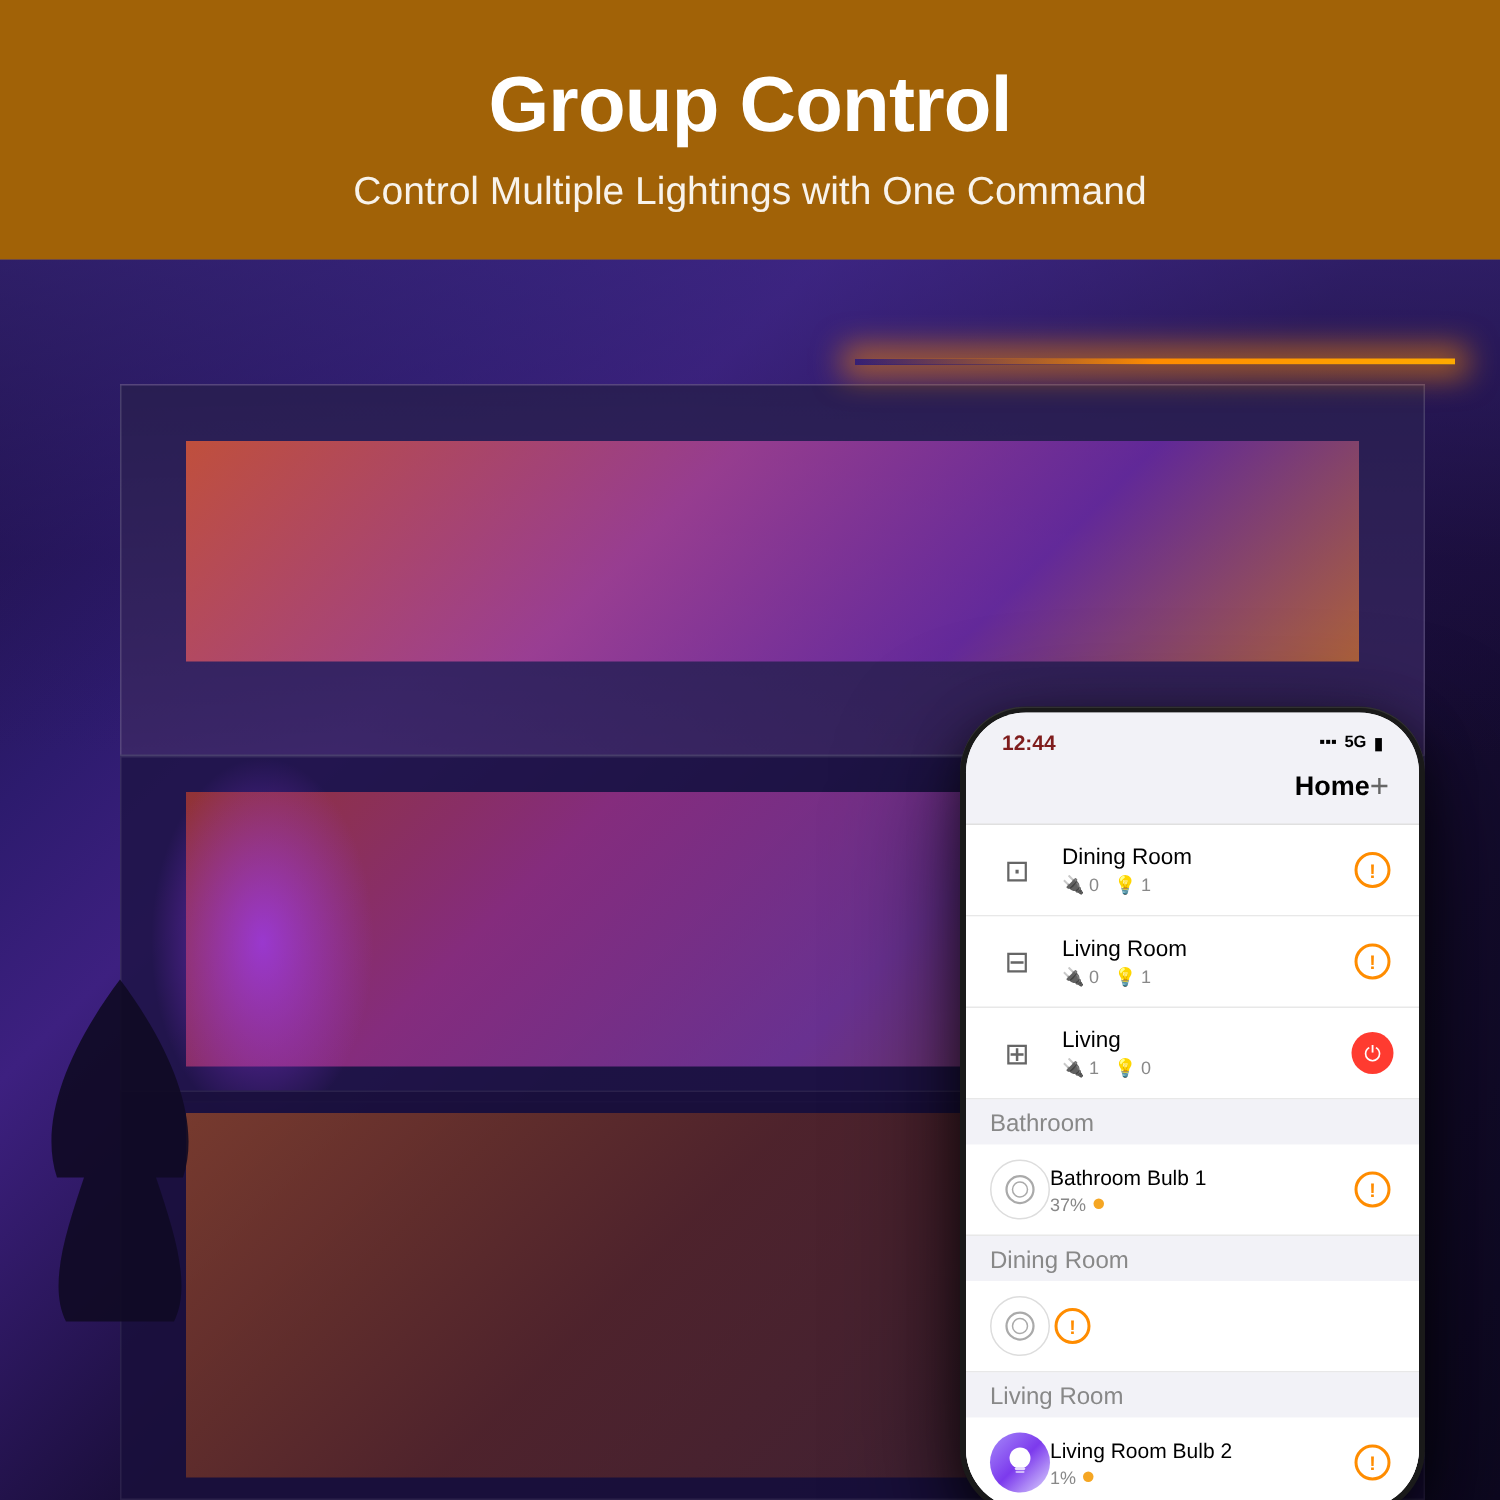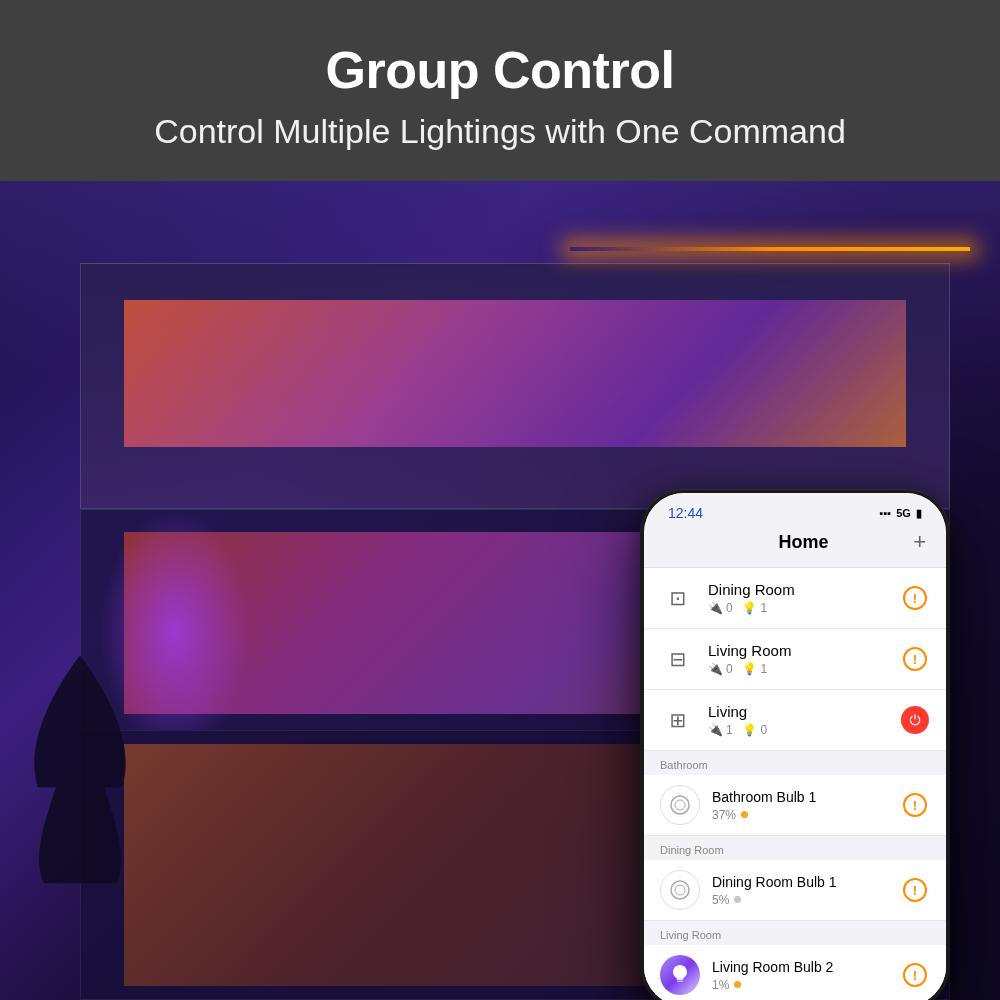--- a/index.html
+++ b/index.html
@@ -15,36 +15,36 @@
     .page-wrapper {
       width: 1000px;
       height: 1000px;
       display: flex;
       flex-direction: column;
       position: relative;
     }
 
     
     .header-section {
-      background: #404040;
+      background: #a16207;
       text-align: center;
       padding: 40px 12px 30px;
       z-index: 2;
     }
 
     .main-title {
       font-size: 52px;
       font-weight: 800;
       color: #ffffff;
       letter-spacing: -0.5px;
       margin-bottom: 12px;
     }
 
     .subtitle {
-      font-size: 34px;
+      font-size: 26px;
       font-weight: 400;
       color: rgba(255,255,255,0.92);
     }
 
     
     .house-section {
       flex: 1;
       position: relative;
       overflow: hidden;
     }
@@ -225,22 +225,22 @@
       background: #f2f2f7;
       display: flex;
       justify-content: space-between;
       align-items: center;
       padding: 12px 24px 4px;
       font-size: 13px;
       font-weight: 600;
     }
 
     .status-time {
-      font-weight: 400;
-      color: #1d4ed8;
+      font-weight: 700;
+      color: #7f1d1d;
       font-size: 14px;
     }
 
     .status-icons {
       display: flex;
       align-items: center;
       gap: 5px;
       color: #000;
       font-size: 11px;
     }
@@ -252,21 +252,21 @@
       justify-content: space-between;
       align-items: center;
       padding: 4px 20px 12px;
       border-bottom: 0.5px solid #e0e0e0;
     }
 
     .app-title {
       font-size: 18px;
       font-weight: 600;
       color: #000;
-      text-align: center;
+      text-align: right;
       flex: 1;
     }
 
     .app-add-btn {
       color: #666;
       font-size: 22px;
       font-weight: 300;
       cursor: pointer;
     }
 
@@ -350,33 +350,32 @@
       align-items: center;
       justify-content: center;
       color: white;
       font-size: 14px;
     }
 
     
     .section-header {
       background: #f2f2f7;
       padding: 8px 16px 4px;
-      font-size: 11px;
+      font-size: 16px;
       color: #888;
       font-weight: 400;
     }
 
     
     .device-row {
       display: flex;
       align-items: center;
       padding: 10px 16px;
       background: #ffffff;
       border-bottom: 0.5px solid #e8e8e8;
-      gap: 12px;
     }
 
     .device-icon-circle {
       width: 40px;
       height: 40px;
       border-radius: 50%;
       border: 1.5px solid #ddd;
       display: flex;
       align-items: center;
       justify-content: center;
@@ -584,27 +583,20 @@
             </div>
 
             <div class="section-header">Dining Room</div>
             <div class="device-row">
               <div class="device-icon-circle">
                 <svg width="22" height="22" viewBox="0 0 22 22">
                   <circle cx="11" cy="11" r="9" fill="none" stroke="#aaa" stroke-width="1.5"></circle>
                   <circle cx="11" cy="11" r="5" fill="none" stroke="#aaa" stroke-width="1"></circle>
                 </svg>
               </div>
-              <div class="device-info">
-                <div class="device-name">Dining Room Bulb 1</div>
-                <div class="device-status">
-                  <span>5%</span>
-                  <div class="status-dot-gray"></div>
-                </div>
-              </div>
               <div class="room-action">
                 <div class="alert-icon">!</div>
               </div>
             </div>
 
             <div class="section-header">Living Room</div>
             <div class="device-row">
               <div class="bulb-icon-colored">
                 <svg width="20" height="22" viewBox="0 0 20 22" fill="white">
                   <path d="M10 1C6.13 1 3 4.13 3 8c0 2.5 1.3 4.7 3.25 6H13.75C15.7 12.7 17 10.5 17 8c0-3.87-3.13-7-7-7z"></path>

